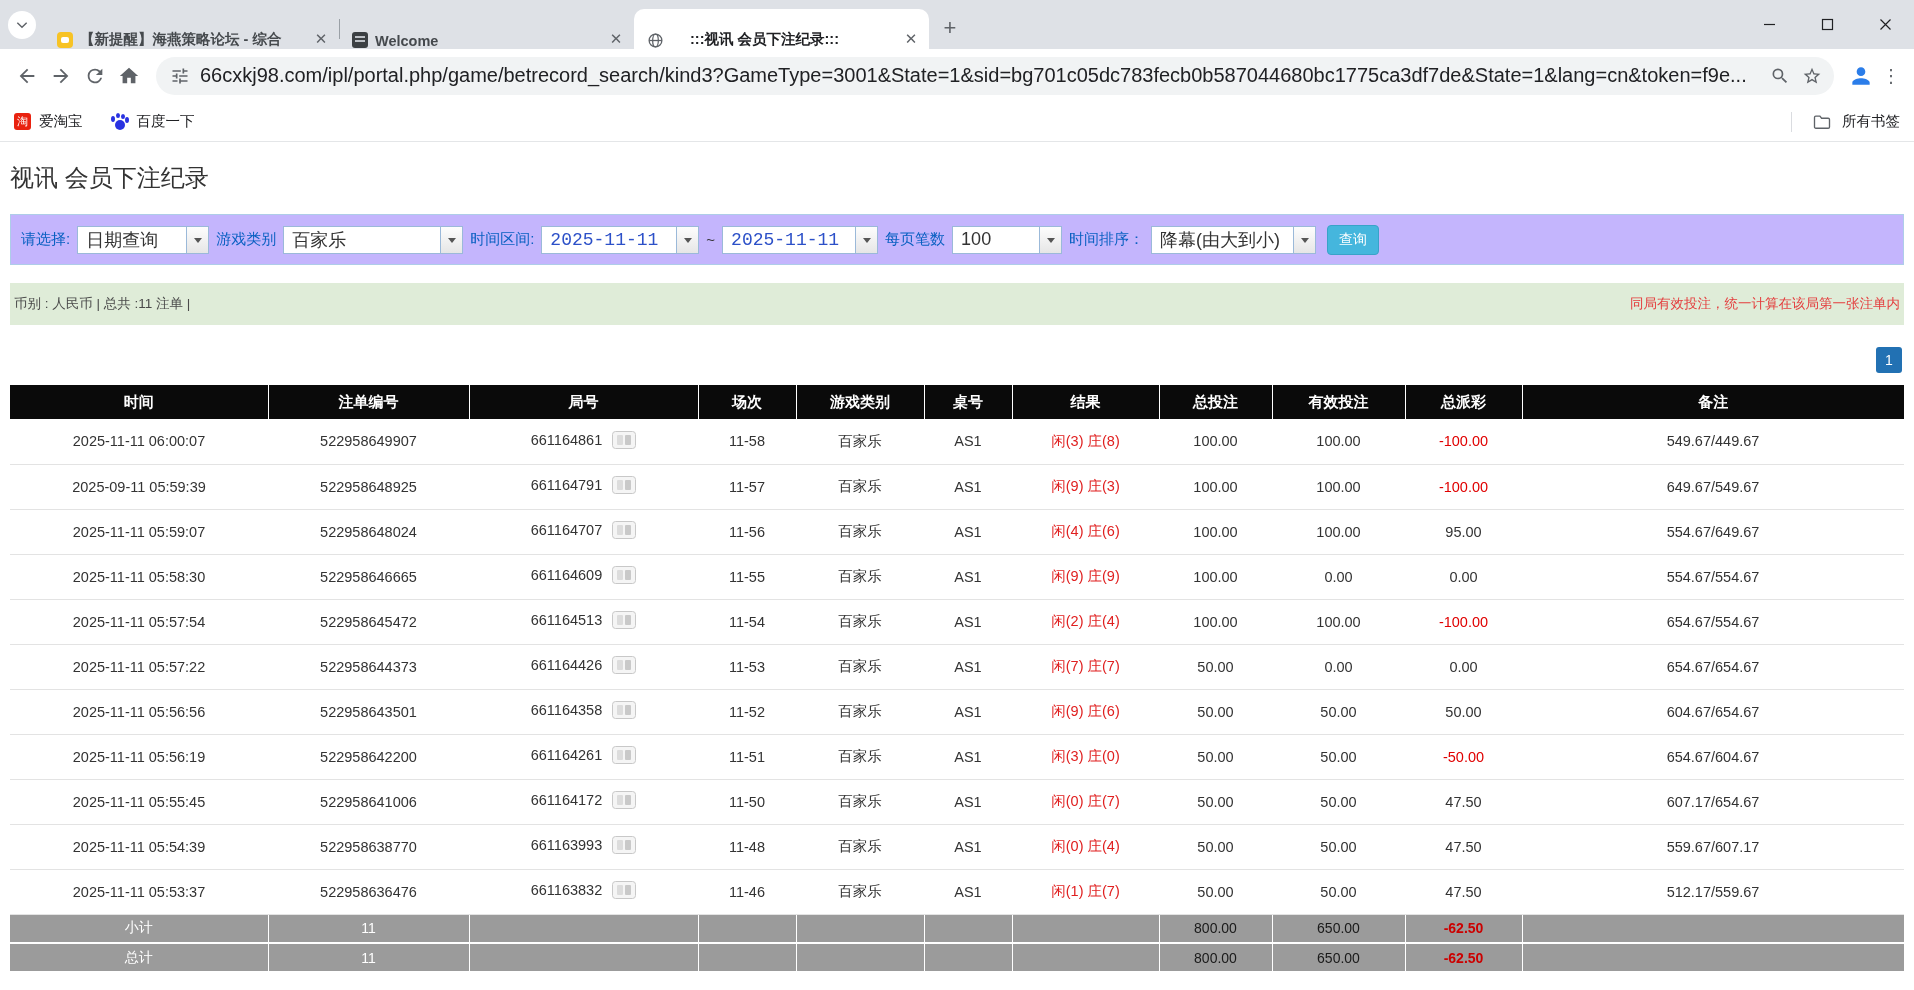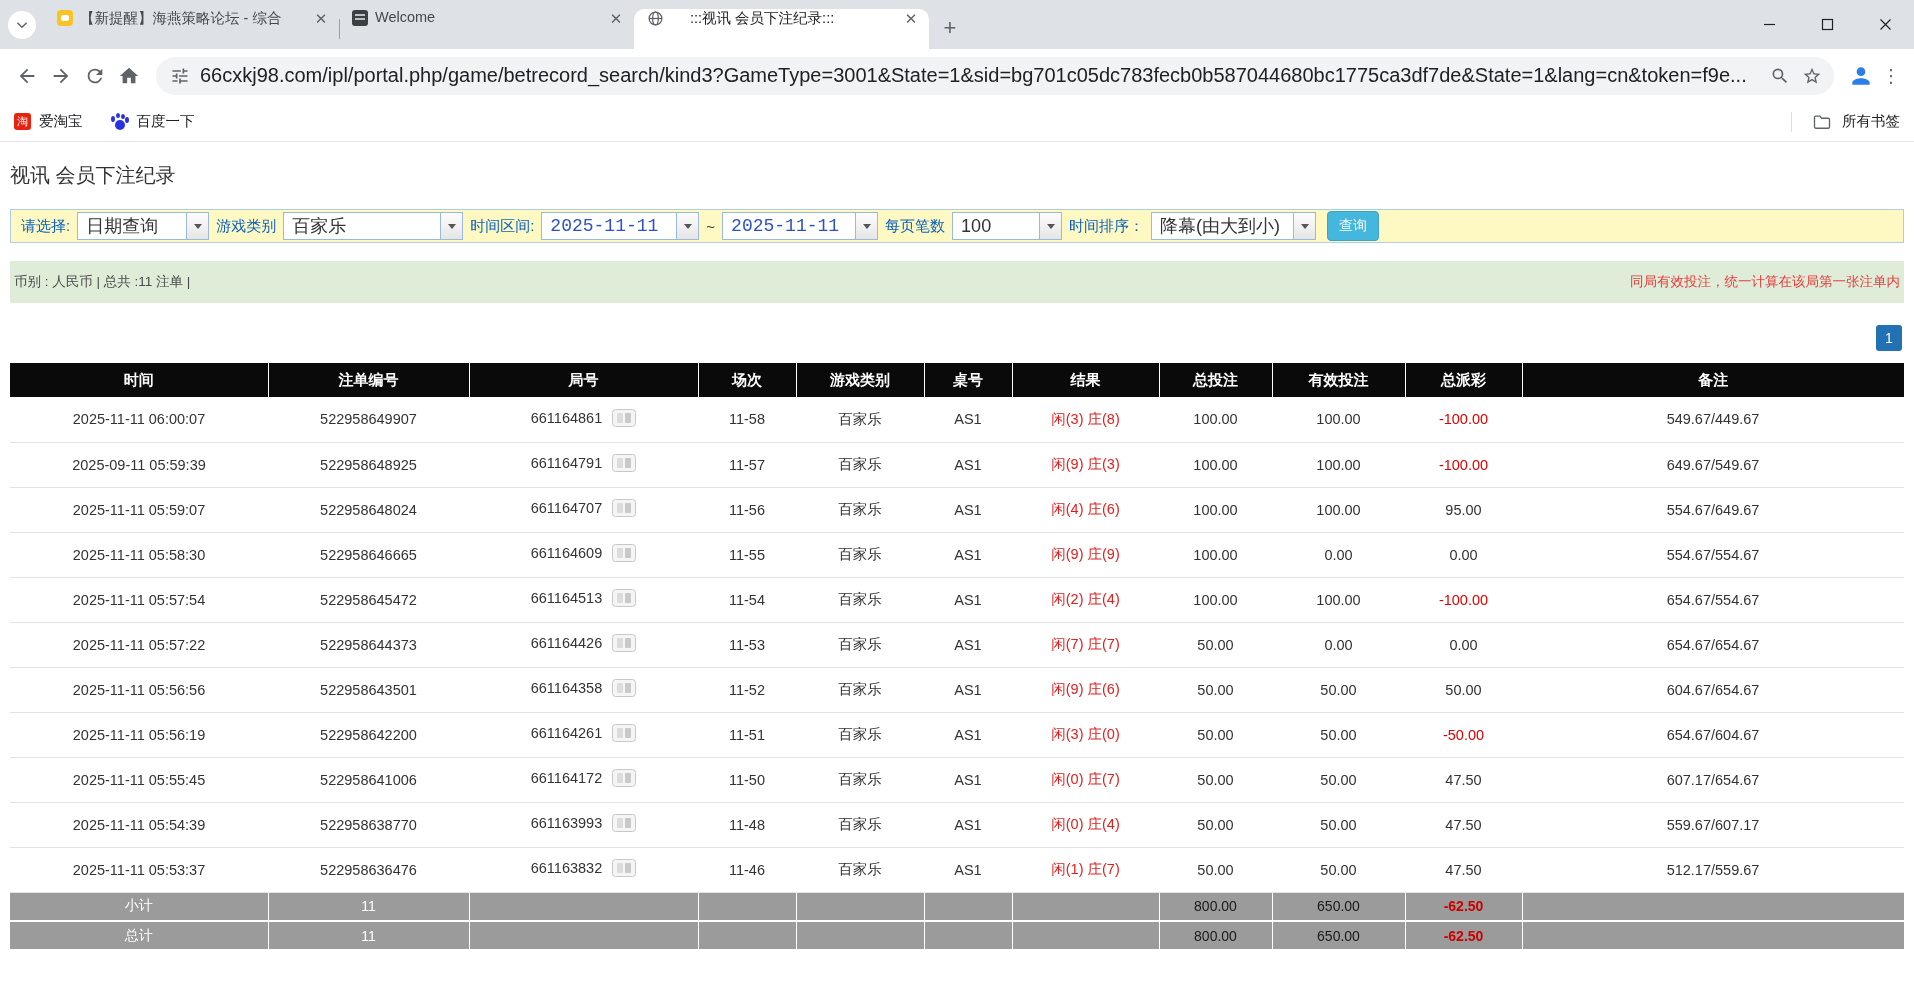--- a/index.html
+++ b/index.html
@@ -4,22 +4,22 @@
 <style>
   * { box-sizing: border-box; margin: 0; padding: 0; }
   html,body { width:1914px; height:990px; overflow:hidden; background:#fff;
     font-family:"Liberation Sans","DejaVu Sans",sans-serif; }
 
   
   .tabstrip { position:relative; height:49px; background:#dee1e6; display:flex; align-items:flex-end; }
   .tab-search { width:28px; height:28px; border-radius:50%; background:#fff; margin:0 8px 10px 8px;
     display:flex; align-items:center; justify-content:center; cursor:pointer; }
   .tab-search svg { width:14px; height:14px; }
-  .tab { width:295px; height:40px; display:flex; align-items:flex-start; padding:0 8px 0 12px;
-    color:#45494d; font-size:14.5px; position:relative; cursor:pointer; }
+  .tab { width:295px; height:40px; display:flex; align-items:flex-end; padding:0 8px 0 12px;
+    color:#45494d; font-size:14.5px; position:relative; cursor:pointer;font-weight:bold; }
   .tab + .tab::before { content:""; position:absolute; left:0; top:10px; height:20px; width:1px; background:#9aa0a6; }
   .tab.active { background:#fff; border-radius:10px 10px 0 0; color:#202124;gap:20px; }
   .tab.active::before { display:none; }
   .tab-title { flex:1; overflow:hidden; white-space:nowrap; text-overflow:ellipsis; margin:0 6px; }
   .tab-close { width:20px; height:20px; border-radius:50%; display:flex; align-items:center; justify-content:center;
     font-size:15px; color:#5f6368; flex:none; }
   .favicon { width:18px; height:18px; flex:none; display:flex; align-items:center; justify-content:center; }
   .fav-yellow { width:16px; height:16px; border-radius:4px; background:#f7c325; position:relative; }
   .fav-yellow::after { content:""; position:absolute; left:4px; top:5px; width:8px; height:6px; background:#fff; border-radius:2px; }
   .fav-dark { width:16px; height:16px; border-radius:3px; background:#3c4043; position:relative; }
@@ -54,23 +54,23 @@
   .bm-taobao-icon { width:17px; height:17px; background:#e9220f; border-radius:3px; color:#fff; font-size:11px;
     display:flex; align-items:center; justify-content:center; }
   .bm-baidu-icon { width:18px; height:18px; position:relative; }
   .bm-baidu-icon i { position:absolute; background:#2932e1; border-radius:50%; }
   .bm-right { margin-left:auto; display:flex; align-items:center; gap:10px; cursor:pointer; }
   .bm-divider { width:1px; height:20px; background:#dadce0; margin-right:10px; }
   .bm-right svg { width:20px; height:20px; fill:none; stroke:#5f6368; stroke-width:1.6; }
 
   
   .page { position:relative; height:848px; background:#fff; }
-  .page-title { font-size:20px; font-weight:400; color:#333; padding:20px 0 0 10px; }
-
-  .filterbar { margin:20px 10px 0; height:34px; background:#fef9c3; border:1px solid #aecde8;
+  .page-title { font-size:24px; font-weight:400; color:#333; padding:20px 0 0 10px; }
+
+  .filterbar { margin:20px 10px 0; height:51px; background:#c4b5fd; border:1px solid #aecde8;
     display:flex; align-items:center; padding:0 10px; gap:7px; font-size:15px; }
   .f-label { color:#0a60c2; white-space:nowrap; }
   .combo { display:inline-flex; height:28px; background:#fff; border:1px solid #9bb9d9; align-items:stretch;
     cursor:pointer; }
   .combo-text { display:flex; align-items:center; padding:2px 8px; font-size:18px; color:#333; flex:1;
     white-space:nowrap; overflow:hidden; }
   .combo-text.blue { color:#2c50c8;font-family:Liberation Mono, monospace; }
   .combo-arrow { width:22px; background:linear-gradient(#fdfdfd,#e6e6e6); border-left:1px solid #9bb9d9;
     display:flex; align-items:center; justify-content:center; }
   .combo-arrow::after { content:""; width:0; height:0; border:4px solid transparent; border-top:5px solid #555;

